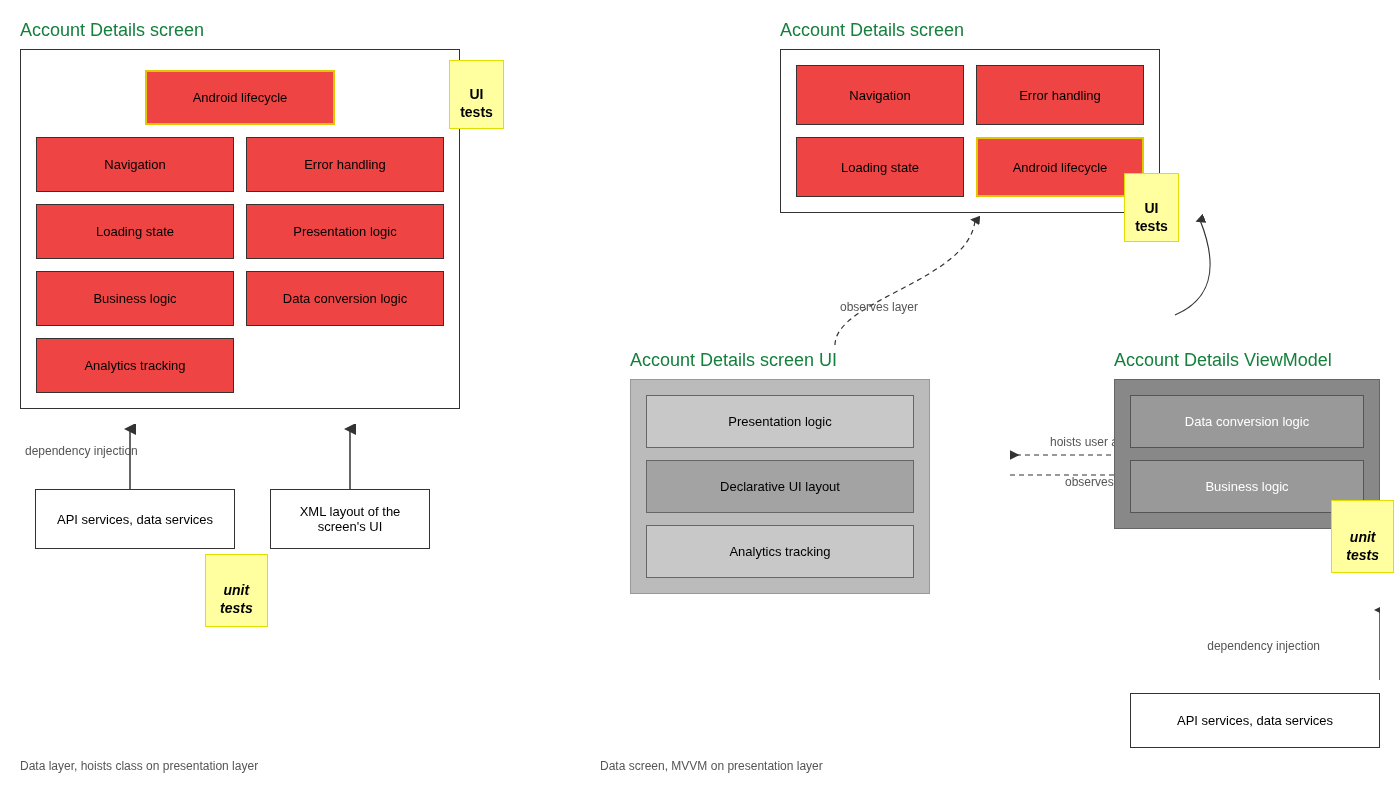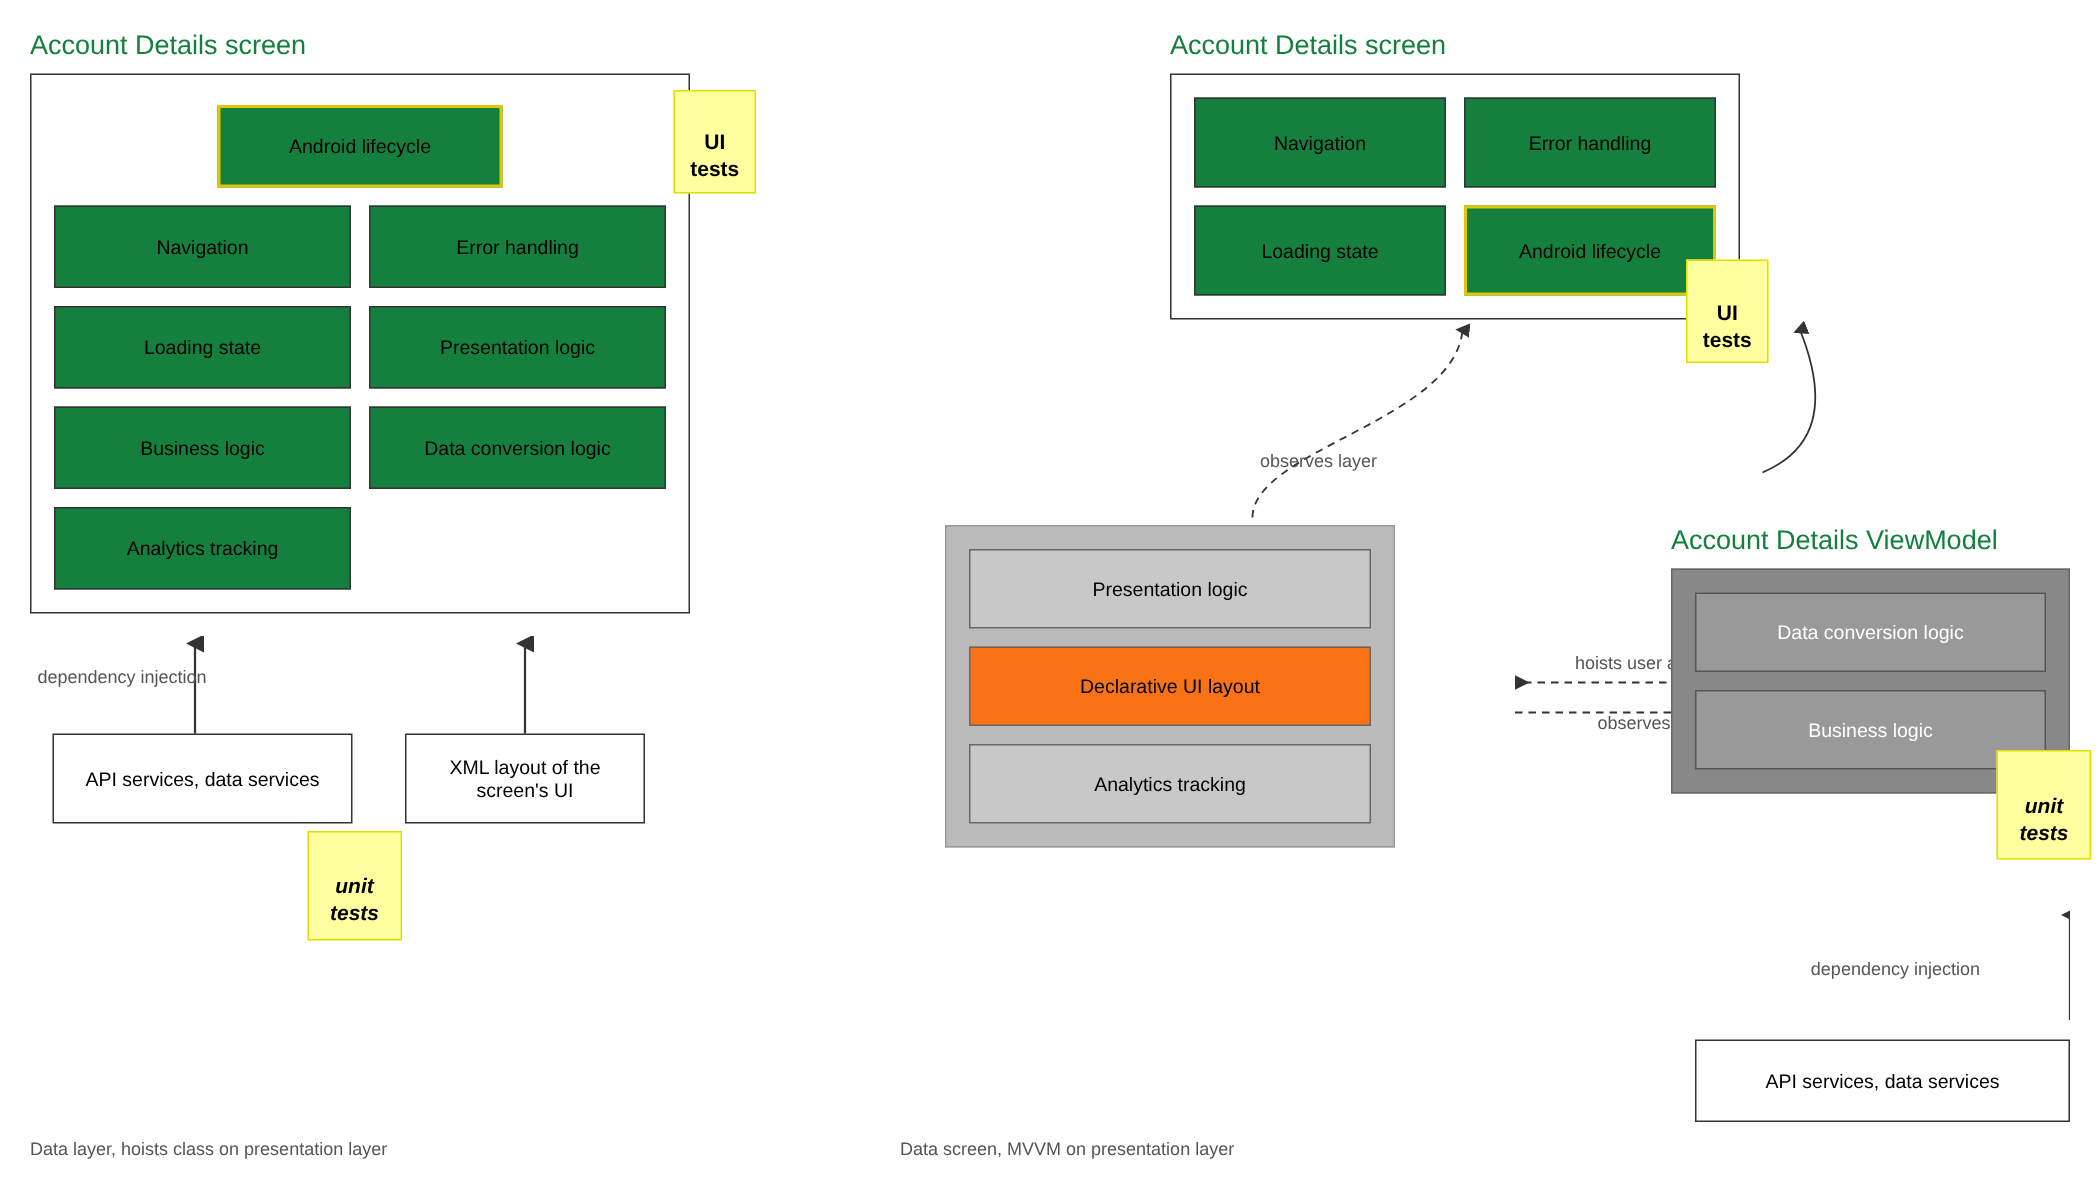--- a/index.html
+++ b/index.html
@@ -41,21 +41,21 @@
       background: #ffffa0;
       border: 1px solid #e0e000;
       padding: 6px 10px;
       font-weight: bold;
       font-size: 14px;
       text-align: center;
       display: inline-block;
     }
     .component-box {
       border: 1.5px solid #333;
-      background: #15803d;
+      background: #ef4444;
       display: flex;
       align-items: center;
       justify-content: center;
       text-align: center;
       padding: 8px;
       font-size: 13px;
     }
     .component-box.yellow-border {
       border: 2px solid #e0c800;
     }
@@ -256,25 +256,26 @@
       <path d="M 575 295 C 610 280, 620 250, 600 200" stroke="#333" stroke-width="1.2" fill="none" marker-end="url(#ah-up)"></path>
     </svg>
 
     <div style="position:absolute; top:280px; left:240px; font-size:12px; color:#555;">observes layer</div>
 
     <div style="position:absolute; top:415px; left:450px; font-size:12px; color:#555;">hoists user actions</div>
 
     <div style="position:absolute; top:455px; left:465px; font-size:12px; color:#555;">observes data</div>
 
     <div style="position:absolute; top:330px; left:30px; width:300px;">
+      <div class="section-title">Account Details screen UI</div>
       <div style="background:#bbb; border:1.5px solid #999; padding:15px; display:flex; flex-direction:column; gap:12px;">
         <div style="border:1.5px solid #666; background:#c8c8c8; padding:18px 10px; text-align:center; font-size:13px;">
           <span>Presentation logic</span>
         </div>
-        <div style="border:1.5px solid #666; background:#f97316; padding:18px 10px; text-align:center; font-size:13px;">
+        <div style="border:1.5px solid #666; background:#a3a3a3; padding:18px 10px; text-align:center; font-size:13px;">
           <span>Declarative UI layout</span>
         </div>
         <div style="border:1.5px solid #666; background:#c8c8c8; padding:18px 10px; text-align:center; font-size:13px;">
           <span>Analytics tracking</span>
         </div>
       </div>
     </div>
 
     <div style="position:absolute; top:330px; right:0px; width:266px;">
       <div class="section-title">Account Details ViewModel</div>

